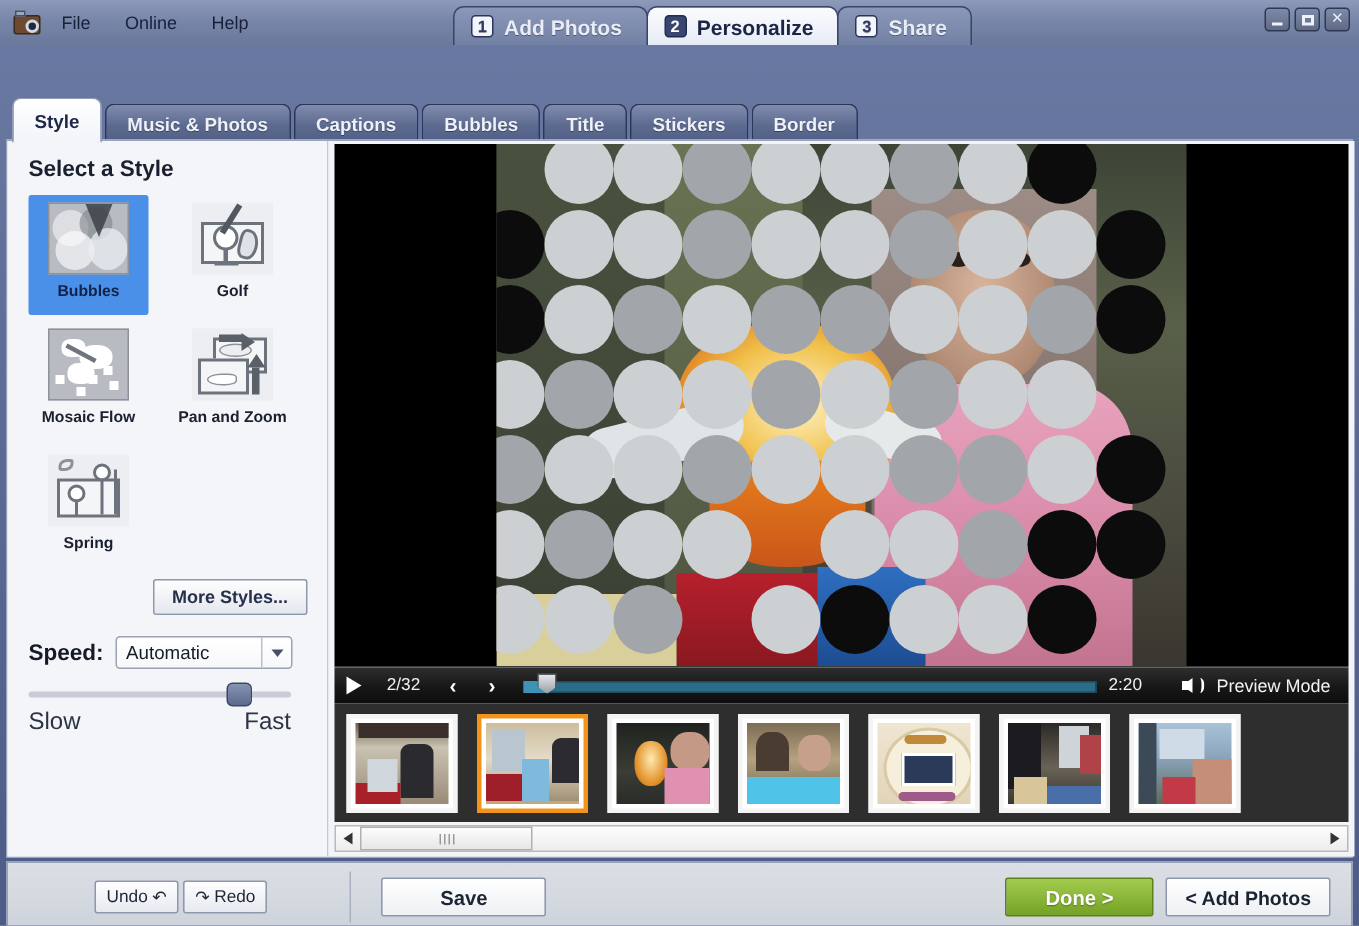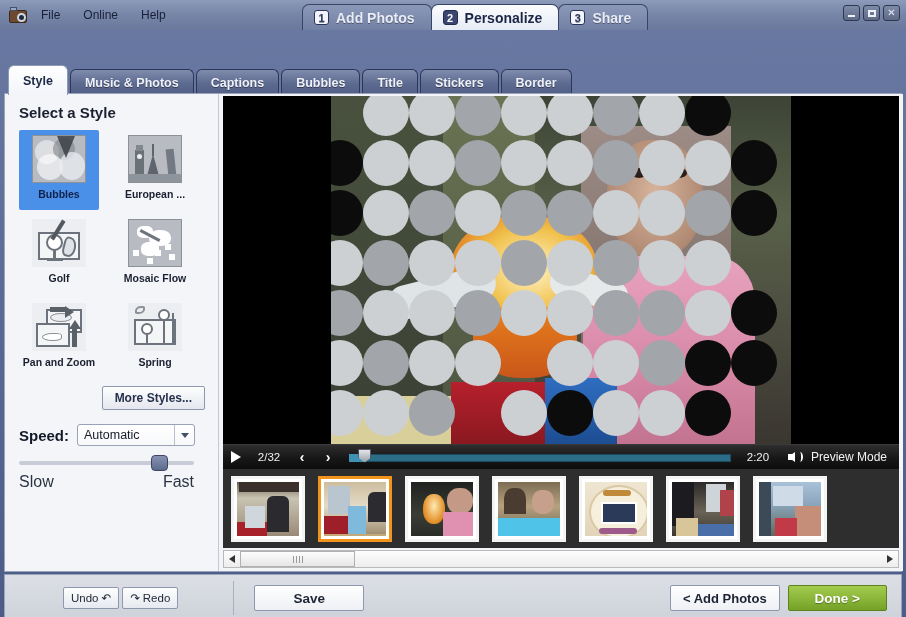--- a/index.html
+++ b/index.html
@@ -263,21 +263,21 @@
     position: absolute; left: 0; top: 9px; width: 4%; height: 8px;
     background: #3e93b4;
   }
   .pb-handle {
     position: absolute; left: 4%; top: 4px; width: 13px; height: 14px;
     margin-left: -6px;
     background: linear-gradient(180deg, #e4e6e9 0%, #9aa0a8 100%);
     border: 1px solid #565c66;
     clip-path: polygon(0 0, 100% 0, 100% 65%, 50% 100%, 0 65%);
   }
-  .pb-time { min-width: 38px; text-align: center; color: #f0f0f0; font-size: 11.5px; }
+  .pb-time { min-width: 38px; text-align: left; color: #f0f0f0; font-size: 11.5px; }
   .spk { width: 30px; display: flex; align-items: center; justify-content: center; cursor: pointer; }
   .spk-body {
     width: 0; height: 0; position: relative;
     border-top: 5px solid transparent; border-bottom: 5px solid transparent;
     border-right: 7px solid #ffffff;
   }
   .spk-box {
     position: absolute; left: 0px; top: -3px; width: 4px; height: 6px; background: #ffffff;
   }
   .spk-wave {
@@ -428,34 +428,20 @@
               <div class="b-circ" style="left:20px;top:2px;width:22px;height:22px;background:rgba(120,125,132,.55)"></div>
               <div class="b-circ" style="left:4px;top:18px;width:26px;height:26px;background:rgba(255,255,255,.62)"></div>
               <div class="b-circ" style="left:26px;top:16px;width:26px;height:28px;background:rgba(235,238,241,.75)"></div>
               <div class="photo-shape" style="left:24px;top:0px;width:0;height:0;border-left:9px solid transparent;border-right:9px solid transparent;border-top:22px solid rgba(60,64,70,.85)"></div>
             </div>
           </div>
           <div class="style-label">Bubbles</div>
         </div>
 
 
-        <div class="style-cell">
-          <div class="style-thumb">
-            <div class="art">
-              <div class="tower" style="left:6px;top:14px;width:9px;height:26px;background:#6b7179"></div>
-              <div class="tower" style="left:7px;top:9px;width:7px;height:6px;background:#81878f"></div>
-              <div class="photo-shape" style="left:8px;top:18px;width:5px;height:5px;background:#eceef1;border-radius:50%;"></div>
-              <div class="tower" style="left:23px;top:8px;width:2px;height:12px;background:#5f656e"></div>
-              <div class="photo-shape" style="left:18px;top:18px;width:0;height:0;border-left:6px solid transparent;border-right:6px solid transparent;border-bottom:22px solid #5f656e"></div>
-              <div class="tower" style="left:38px;top:13px;width:8px;height:27px;background:#737982;transform:rotate(-6deg)"></div>
-              <div class="tower" style="left:0;top:38px;width:54px;height:10px;background:#8e949c"></div>
-            </div>
-          </div>
-          <div class="style-label">European ...</div>
-        </div>
 
         <div class="style-cell">
           <div class="style-thumb plain">
             <div class="art">
               <div class="frame-rect" style="left:6px;top:13px;width:42px;height:28px;"></div>
               <div class="photo-shape" style="left:14px;top:15px;width:17px;height:17px;background:#fff;border:2px solid #6d737c;border-radius:50%;"></div>
               <div class="stroke" style="left:21px;top:31px;width:3px;height:9px;background:#6d737c"></div>
               <div class="stroke" style="left:15px;top:39px;width:16px;height:3px;background:#6d737c"></div>
               <div class="stroke" style="left:24px;top:0px;width:4px;height:22px;background:#52585f;transform:rotate(32deg)"></div>
               <div class="photo-shape" style="left:31px;top:18px;width:13px;height:20px;background:#dfe2e6;border:2px solid #6d737c;border-radius:30% 55% 45% 35%;transform:rotate(14deg)"></div>
@@ -740,18 +726,18 @@
         <span>↶</span>
       </div>
       <div class="btn btn-small">
         <span>↷</span>
         <span>Redo</span>
       </div>
     </div>
     <div class="sep-v"></div>
     <div class="btn btn-save">Save</div>
     <div class="right-btns">
+      <div class="btn btn-done">Done &gt;</div>
       <div class="btn btn-addphotos">&lt; Add Photos</div>
-      <div class="btn btn-done">Done &gt;</div>
     </div>
   </div>
 
 </div>
 
 </body></html>

